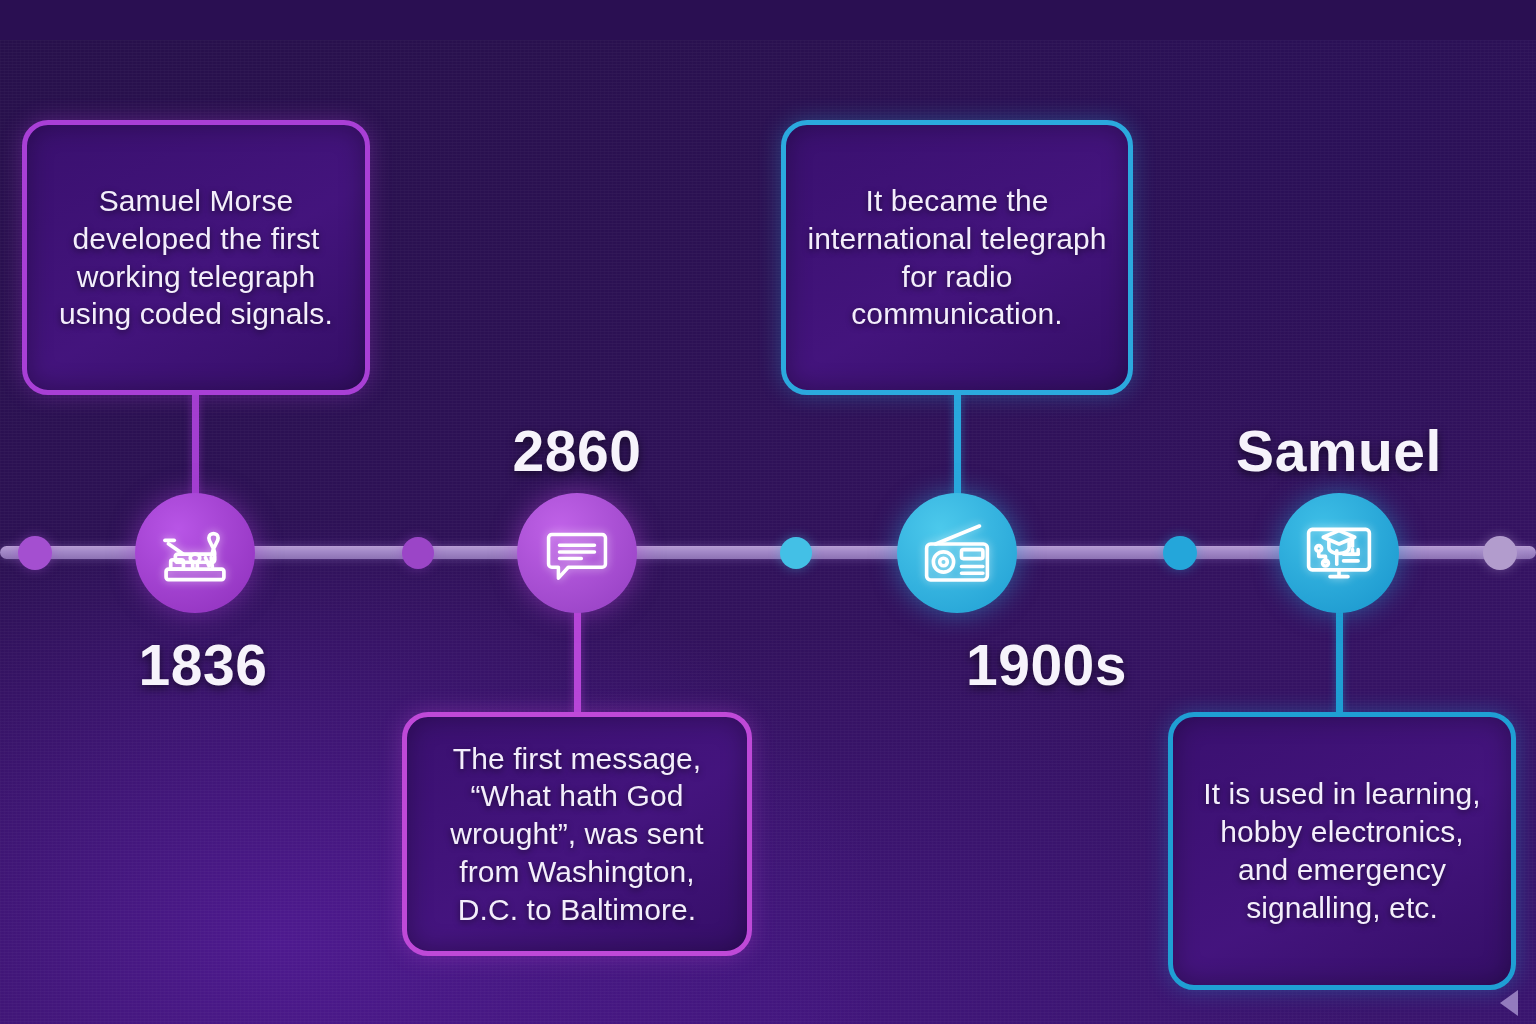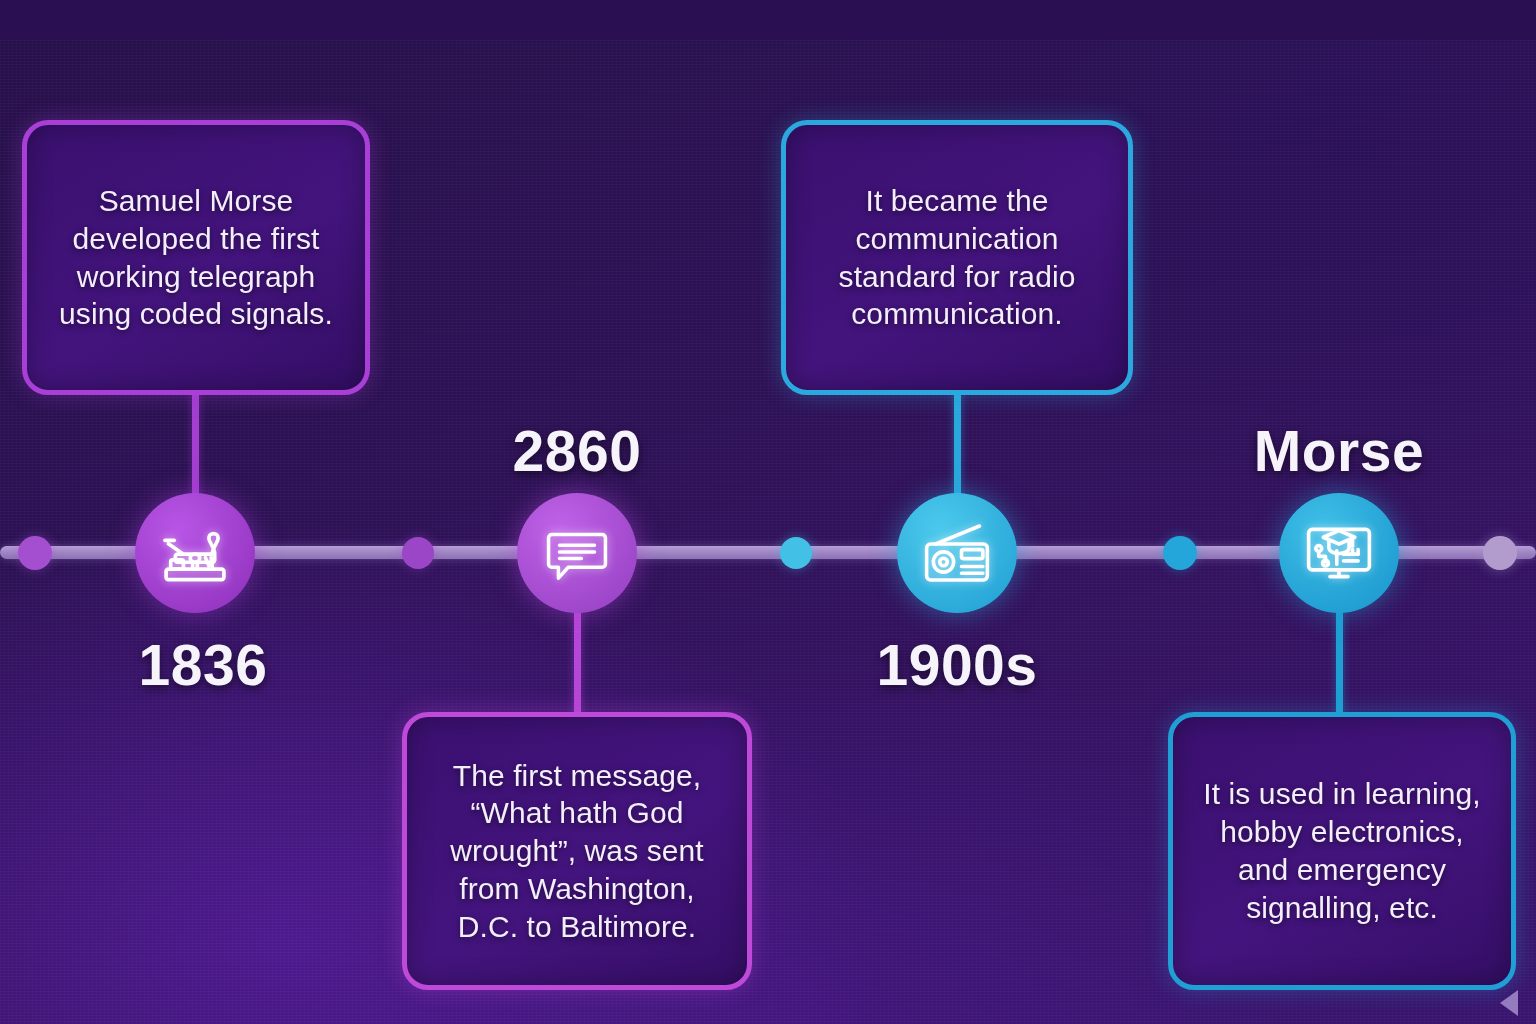--- a/index.html
+++ b/index.html
@@ -137,25 +137,25 @@
   <div id="stems-layer">
       <div class="stem" style="left: 191.5px; background: rgb(163, 62, 209); box-shadow: rgba(163, 62, 209, 0.467) 0px 0px 9px; top: 351px; height: 110px;"></div>
       <div class="stem" style="left: 573.5px; background: rgb(182, 70, 216); box-shadow: rgba(182, 70, 216, 0.467) 0px 0px 9px; top: 565px; height: 113px;"></div>
       <div class="stem" style="left: 953.5px; background: rgb(41, 168, 221); box-shadow: rgba(41, 168, 221, 0.467) 0px 0px 9px; top: 351px; height: 110px;"></div>
       <div class="stem" style="left: 1335.5px; background: rgb(31, 159, 212); box-shadow: rgba(31, 159, 212, 0.467) 0px 0px 9px; top: 565px; height: 113px;"></div>
     </div>
   <div id="cards-layer">
       <div class="card" style="left: 22px; top: 80px; width: 348px; height: 275px; border-color: rgb(169, 63, 214); background: linear-gradient(150deg, rgba(58, 16, 112, 0.97) 0%, rgba(68, 20, 126, 0.97) 55%, rgba(52, 14, 102, 0.97) 100%); box-shadow: rgba(169, 63, 214, 0.333) 0px 0px 22px, rgba(0, 0, 0, 0.3) 0px 0px 26px inset;">
         <div class="card-text">Samuel Morse developed the first working telegraph using coded signals.</div>
       </div>
-      <div class="card" style="left: 402px; top: 672px; width: 350px; height: 278px; border-color: rgb(191, 73, 216); background: linear-gradient(150deg, rgba(58, 16, 112, 0.97) 0%, rgba(68, 20, 126, 0.97) 55%, rgba(52, 14, 102, 0.97) 100%); box-shadow: rgba(191, 73, 216, 0.333) 0px 0px 22px, rgba(0, 0, 0, 0.3) 0px 0px 26px inset; justify-content: center;">
+      <div class="card" style="left: 402px; top: 672px; width: 350px; height: 244px; border-color: rgb(191, 73, 216); background: linear-gradient(150deg, rgba(58, 16, 112, 0.97) 0%, rgba(68, 20, 126, 0.97) 55%, rgba(52, 14, 102, 0.97) 100%); box-shadow: rgba(191, 73, 216, 0.333) 0px 0px 22px, rgba(0, 0, 0, 0.3) 0px 0px 26px inset; justify-content: center;">
         <div class="card-text">The first message, “What hath God wrought”, was sent from Washington, D.C. to Baltimore.</div>
       </div>
       <div class="card" style="left: 781px; top: 80px; width: 352px; height: 275px; border-color: rgb(43, 169, 222); background: linear-gradient(150deg, rgba(58, 16, 112, 0.97) 0%, rgba(68, 20, 126, 0.97) 55%, rgba(52, 14, 102, 0.97) 100%); box-shadow: rgba(43, 169, 222, 0.333) 0px 0px 22px, rgba(0, 0, 0, 0.3) 0px 0px 26px inset;">
-        <div class="card-text">It became the communication standard for radio communication.</div>
+        <div class="card-text">It became the international telegraph for radio communication.</div>
       </div>
       <div class="card" style="left: 1168px; top: 672px; width: 348px; height: 278px; border-color: rgb(31, 159, 212); background: linear-gradient(150deg, rgba(58, 16, 112, 0.97) 0%, rgba(68, 20, 126, 0.97) 55%, rgba(52, 14, 102, 0.97) 100%); box-shadow: rgba(31, 159, 212, 0.333) 0px 0px 22px, rgba(0, 0, 0, 0.3) 0px 0px 26px inset; align-items: center;">
         <div class="card-text">It is used in learning, hobby electronics, and emergency signalling, etc.</div>
       </div>
     </div>
   <div id="nodes-layer">
       <div class="node" style="width: 120px; height: 120px; left: 135px; top: 453px; background: radial-gradient(circle at 36% 30%, rgb(184, 85, 230) 0%, rgb(141, 47, 186) 100%); box-shadow: rgba(163, 62, 209, 0.5) 0px 0px 26px;">
         <span style="display: block; filter: drop-shadow(rgba(255, 255, 255, 0.55) 0px 0px 4px);">
           <svg width="74" height="74" viewBox="0 0 64 64">
       <g fill="none" stroke="#ffffff" stroke-width="3.2" stroke-linecap="round" stroke-linejoin="round">
@@ -212,18 +212,18 @@
         <path d="M36 33 h13 M36 39 h13"></path>
         <path d="M44 29 v4 M49 29 v4"></path>
       </g>
     </svg>
         </span>
       </div>
     </div>
   <div id="years-layer">
       <div class="year" style="left: 33px; top: 592px; width: 340px;">1836</div>
       <div class="year" style="left: 407px; top: 378px; width: 340px;">2860</div>
-      <div class="year" style="left: 787px; top: 592px; width: 340px;">1900s</div>
-      <div class="year" style="left: 1169px; top: 378px; width: 340px;">Morse</div>
+      <div class="year" style="left: 787px; top: 592px; width: 340px; text-align: right;">1900s</div>
+      <div class="year" style="left: 1169px; top: 378px; width: 340px;">Samuel</div>
     </div>
 
   <div class="corner-arrow"></div>
 </div>
 
 </body></html>

